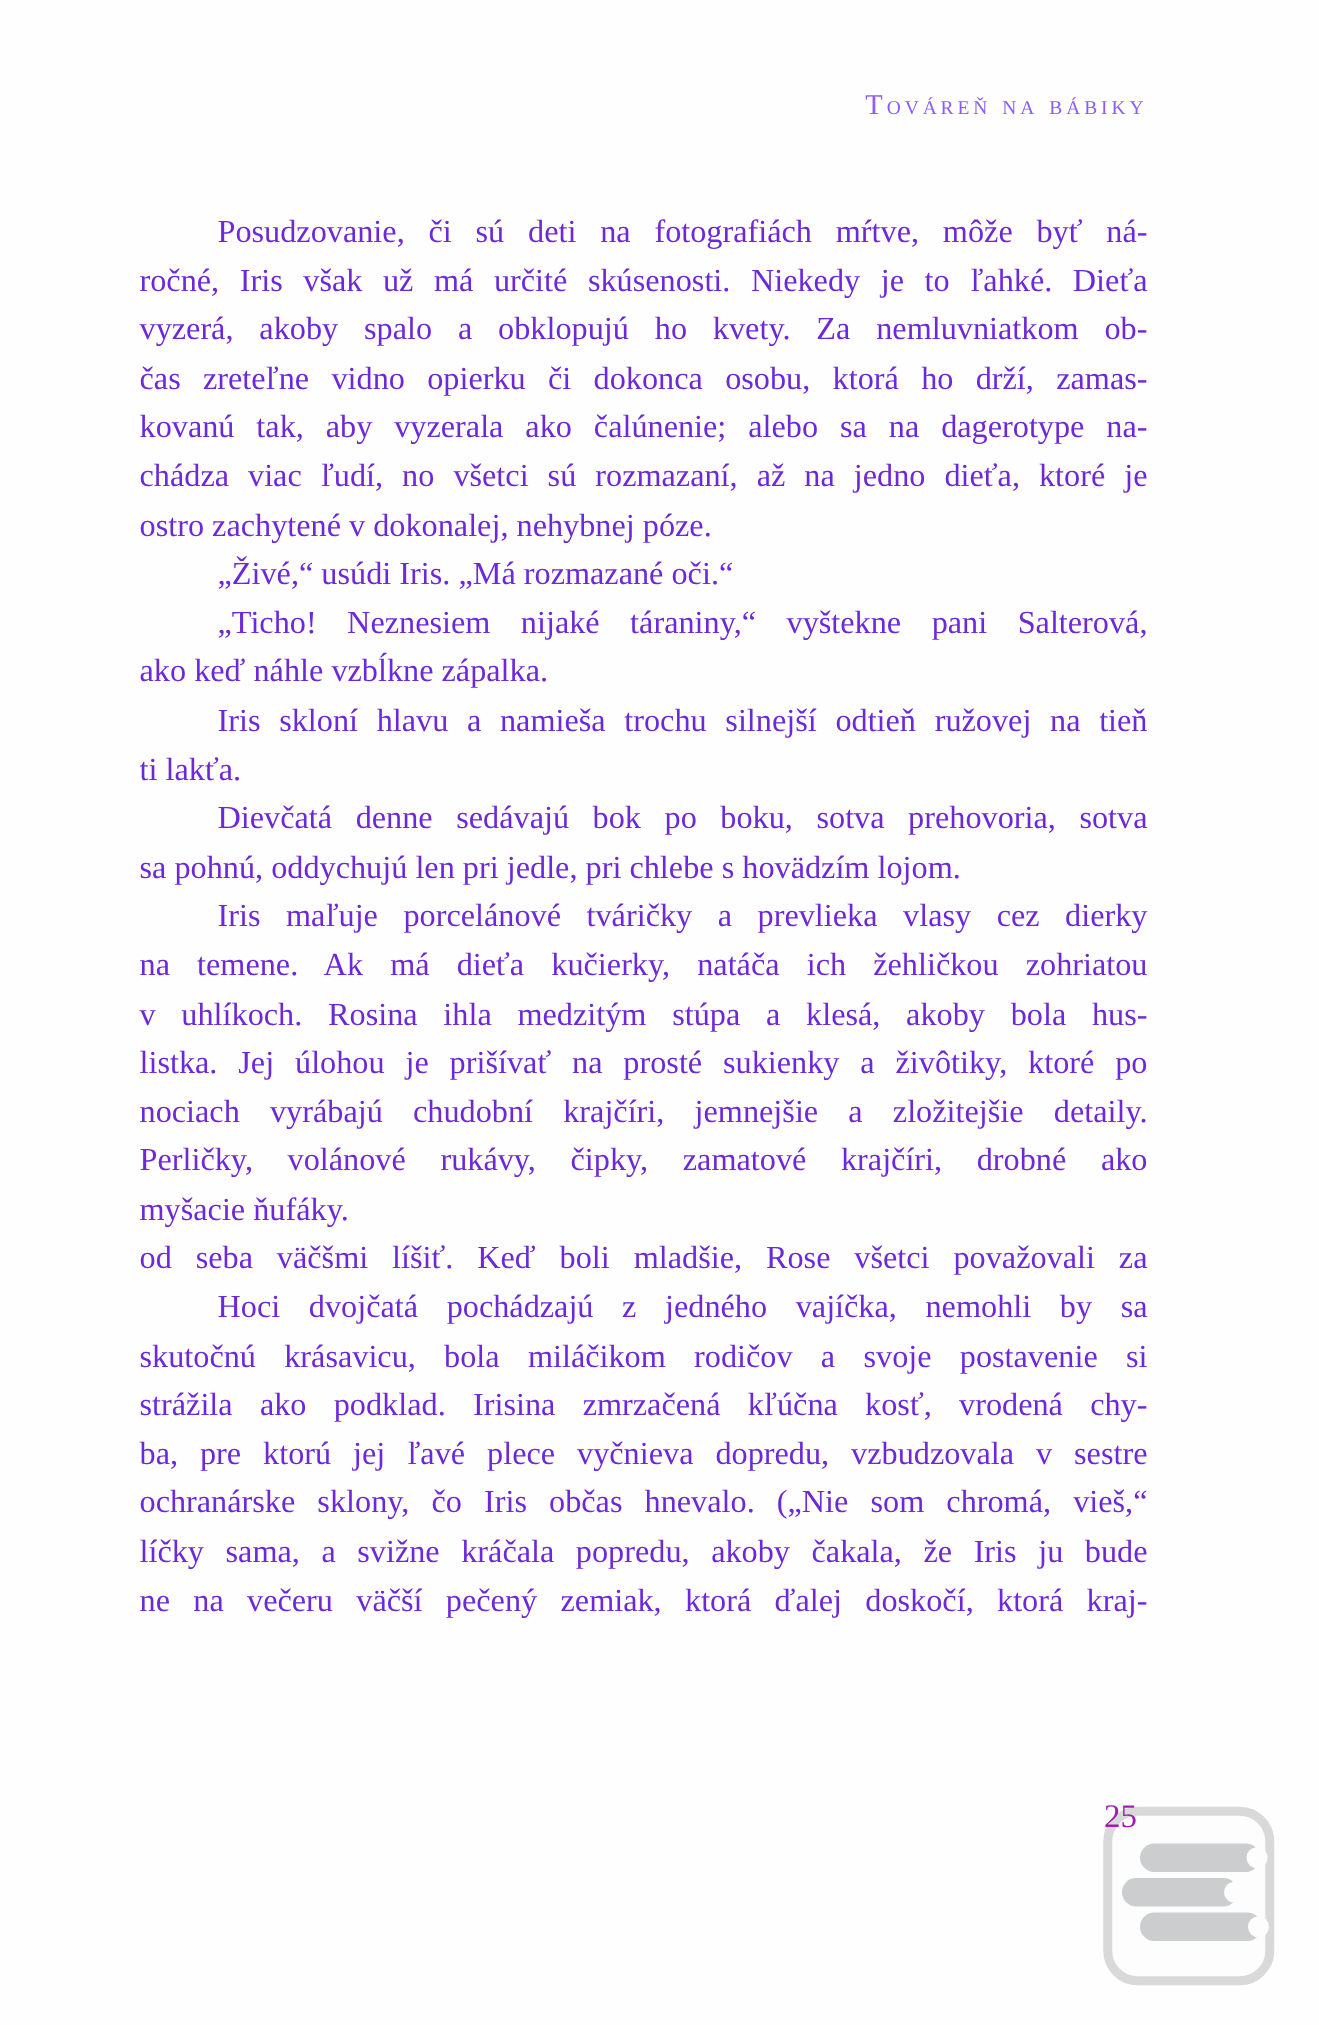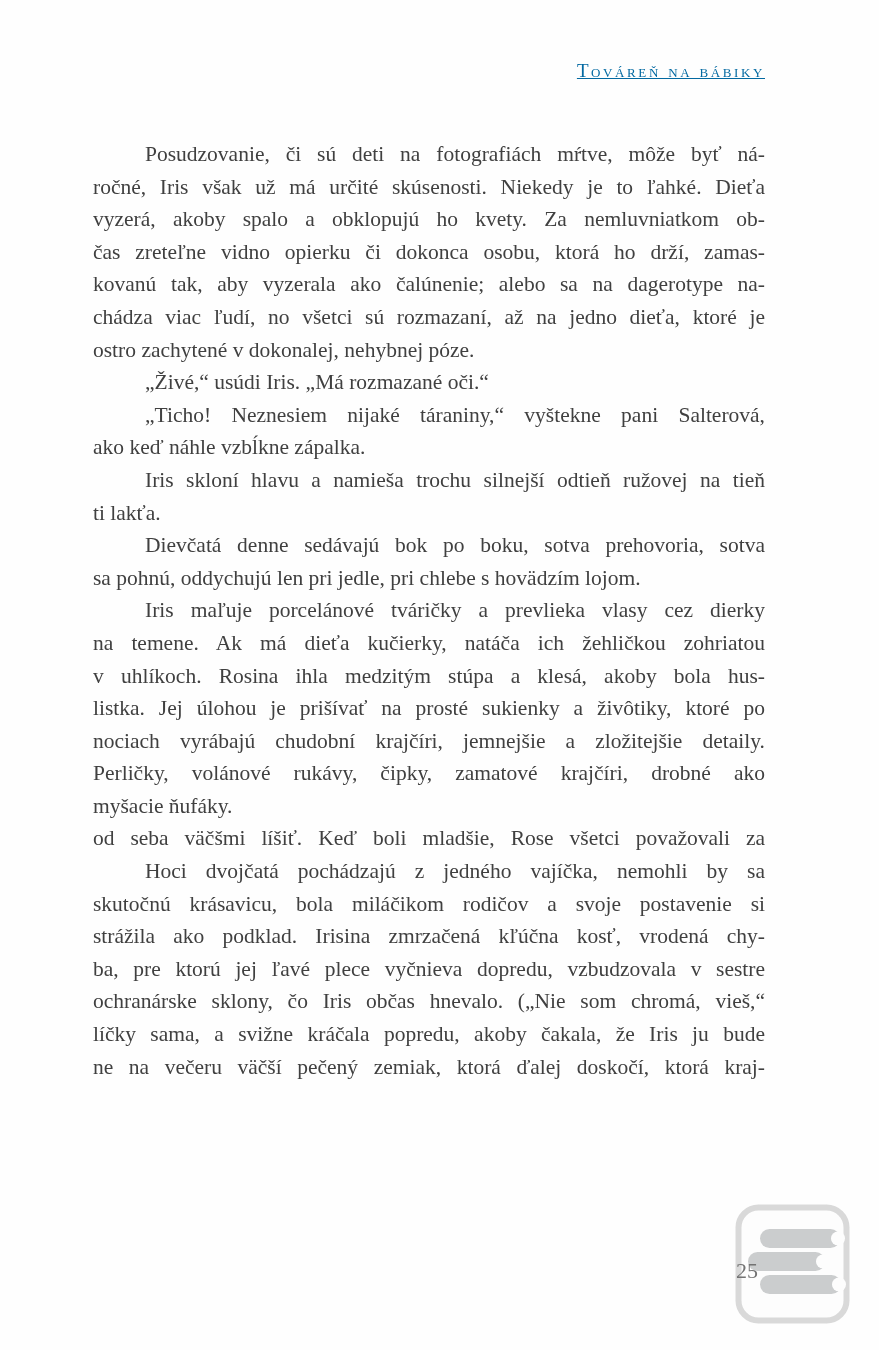--- a/index.html
+++ b/index.html
@@ -15,49 +15,48 @@
     position: absolute; inset: 0;
     background: #fefefe;
   }
   .running-head {
     position: absolute;
     top: 60px;
     right: 114px;
     font-size: 19px;
     font-variant: small-caps;
     letter-spacing: 2.6px;
-    color: #0369a1;
+    color: #8b5cf6;
     white-space: nowrap;
-    text-decoration: underline;
   }
   .text-block {
     position: absolute;
     left: 93px;
     top: 138px;
     width: 672px;
   }
   .line {
     font-size: 21.5px;
     line-height: 32.6px;
     height: 32.6px;
-    color: #404040;
+    color: #6d28d9;
     white-space: normal;
     text-align: left;
   }
   .line.j {
     text-align: justify;
     text-align-last: justify;
   }
   .line.ind { text-indent: 52px; }
   .page-number {
     position: absolute;
     left: 736px;
-    top: 1258px;
+    top: 1198px;
     font-size: 22px;
-    color: #737373;
+    color: #a21caf;
     z-index: 3;
   }
   .watermark {
     position: absolute;
     left: 735px;
     top: 1204px;
     width: 115px;
     height: 120px;
     z-index: 2;
   }

